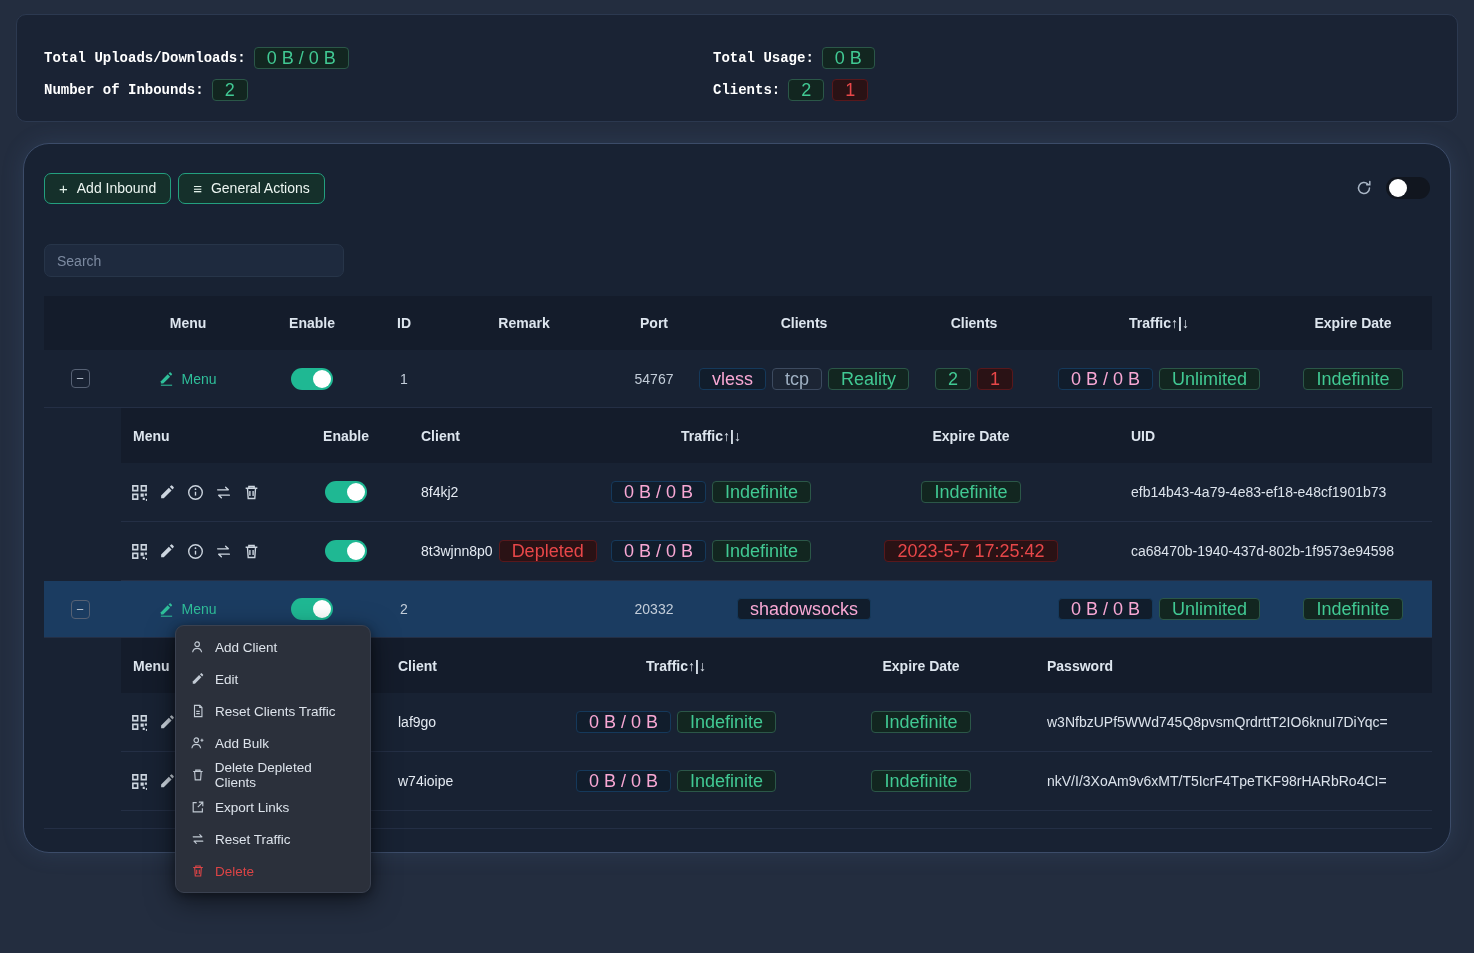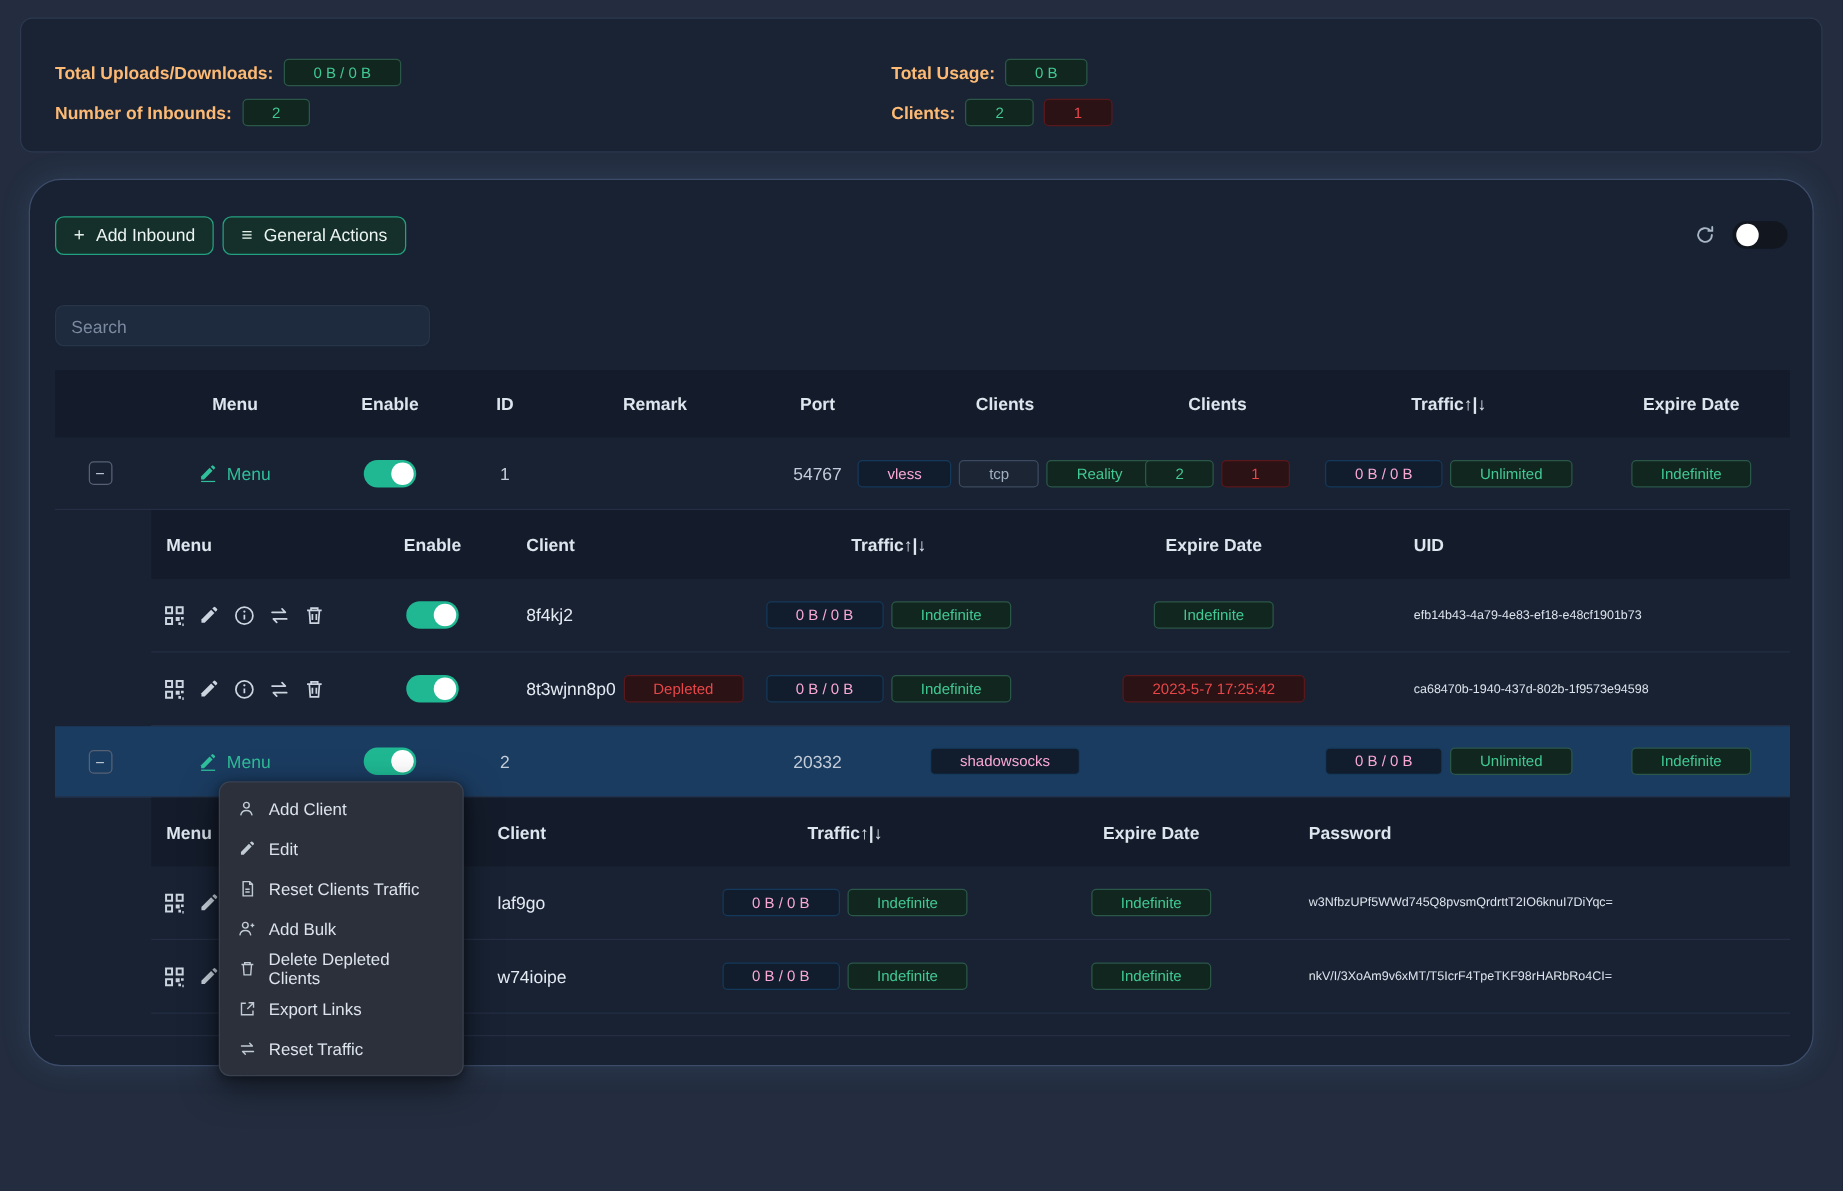--- a/index.html
+++ b/index.html
@@ -15,26 +15,26 @@
 
   
   .stats-card {
     position: absolute; left: 16px; top: 14px; width: 1442px; height: 108px;
     background: #1a2334; border: 1px solid #2c3950; border-radius: 10px;
   }
   .stat-group { position: absolute; top: 31px; display: flex; flex-direction: column; gap: 9px; }
   .stat-group.left { left: 27px; }
   .stat-group.right { left: 696px; }
   .stat-row { display: flex; align-items: center; gap: 8px; height: 23px; }
-  .stat-label { font-weight: 700; color: #fdba74; }
+  .stat-label { font-weight: 700; color: #ffffff; font-family: Liberation Mono, monospace; }
 
   
   .badge {
-    display: inline-flex; align-items: center; padding: 0 23px; height: 22px;
-    border-radius: 4px; border: 1px solid; font-size: 12px; line-height: 1; white-space: nowrap;
+    display: inline-flex; align-items: center; padding: 0 12px; height: 22px;
+    border-radius: 4px; border: 1px solid; font-size: 18px; line-height: 1; white-space: nowrap;
   }
   .badge.green { color: #41c993; border-color: #2b5748; background: #122620; }
   .badge.blue  { color: #f9a8d4; border-color: #15395b; background: #111d2c; }
   .badge.red   { color: #e84749; border-color: #58181c; background: #2a1215; }
   .badge.gray  { color: #9fb0c3; border-color: #3c4a5f; background: #1c2534; }
 
   
   .main-card {
     position: absolute; left: 23px; top: 143px; width: 1428px; height: 710px;
     background: #182233; border: 1px solid #3c4c69; border-radius: 26px;
@@ -70,21 +70,21 @@
   .sub2-grid { display: grid; grid-template-columns: 160px 90px 180px 250px 240px 391px; align-items: center; }
   .sub-wrap { margin-left: 77px; width: 1311px; }
   .mh { height: 54px; } .mr { height: 58px; } .sh { height: 55px; } .sr { height: 59px; }
   .row { border-bottom: 1px solid #242f45; }
   .row.selected { background: #1b3c61; }
   .cell { display: flex; align-items: center; justify-content: center; gap: 6px; min-width: 0; }
   .cell.l { justify-content: flex-start; }
   .pl12 { padding-left: 12px; } .pl20 { padding-left: 20px; } .pl27 { padding-left: 27px; } .pl10 { padding-left: 10px; } .pl6 { padding-left: 6px; }
   .val { color: #c3cdd9; }
   .client-name { color: #e4eaf2; }
-  .code { color: #dce3ec; font-size: 10px; white-space: nowrap; }
+  .code { color: #dce3ec; font-size: 14px; white-space: nowrap; }
 
   .expand-btn {
     width: 19px; height: 19px; border: 1px solid #566174; border-radius: 4px;
     background: transparent; color: #b9c3d0; display: flex; align-items: center; justify-content: center;
     font-size: 13px; line-height: 1; cursor: pointer; margin: 0 auto; font-family: inherit;
   }
   .menu-link { display: inline-flex; align-items: center; gap: 7px; color: #2fbf9a; cursor: pointer; }
   .menu-link .ic { color: #2fbf9a; }
 
   .sub-icons { display: flex; align-items: center; gap: 11px; color: #ccd5df; }
@@ -532,15 +532,23 @@
       <span>Export Links</span>
     </div>
     <div class="cm-item">
       <span class="ic s14">
           <svg viewBox="0 0 16 16" fill="none" stroke="currentColor" stroke-width="1.3" stroke-linecap="round">
             <path d="M2.5 5.5h10M10 3l2.5 2.5M13.5 10.5h-10M6 13l-2.5-2.5"></path>
           </svg>
         </span>
       <span>Reset Traffic</span>
     </div>
+    <div class="cm-item danger">
+      <span class="ic s14">
+          <svg viewBox="0 0 16 16" fill="none" stroke="currentColor" stroke-width="1.3">
+            <path d="M2.5 4h11M5.5 4V2.3h5V4M4.2 4l.7 9.7h6.2l.7-9.7M6.5 6.7v4.6M9.5 6.7v4.6"></path>
+          </svg>
+        </span>
+      <span>Delete</span>
+    </div>
   </div>
 
 </div>
 
 </body></html>

